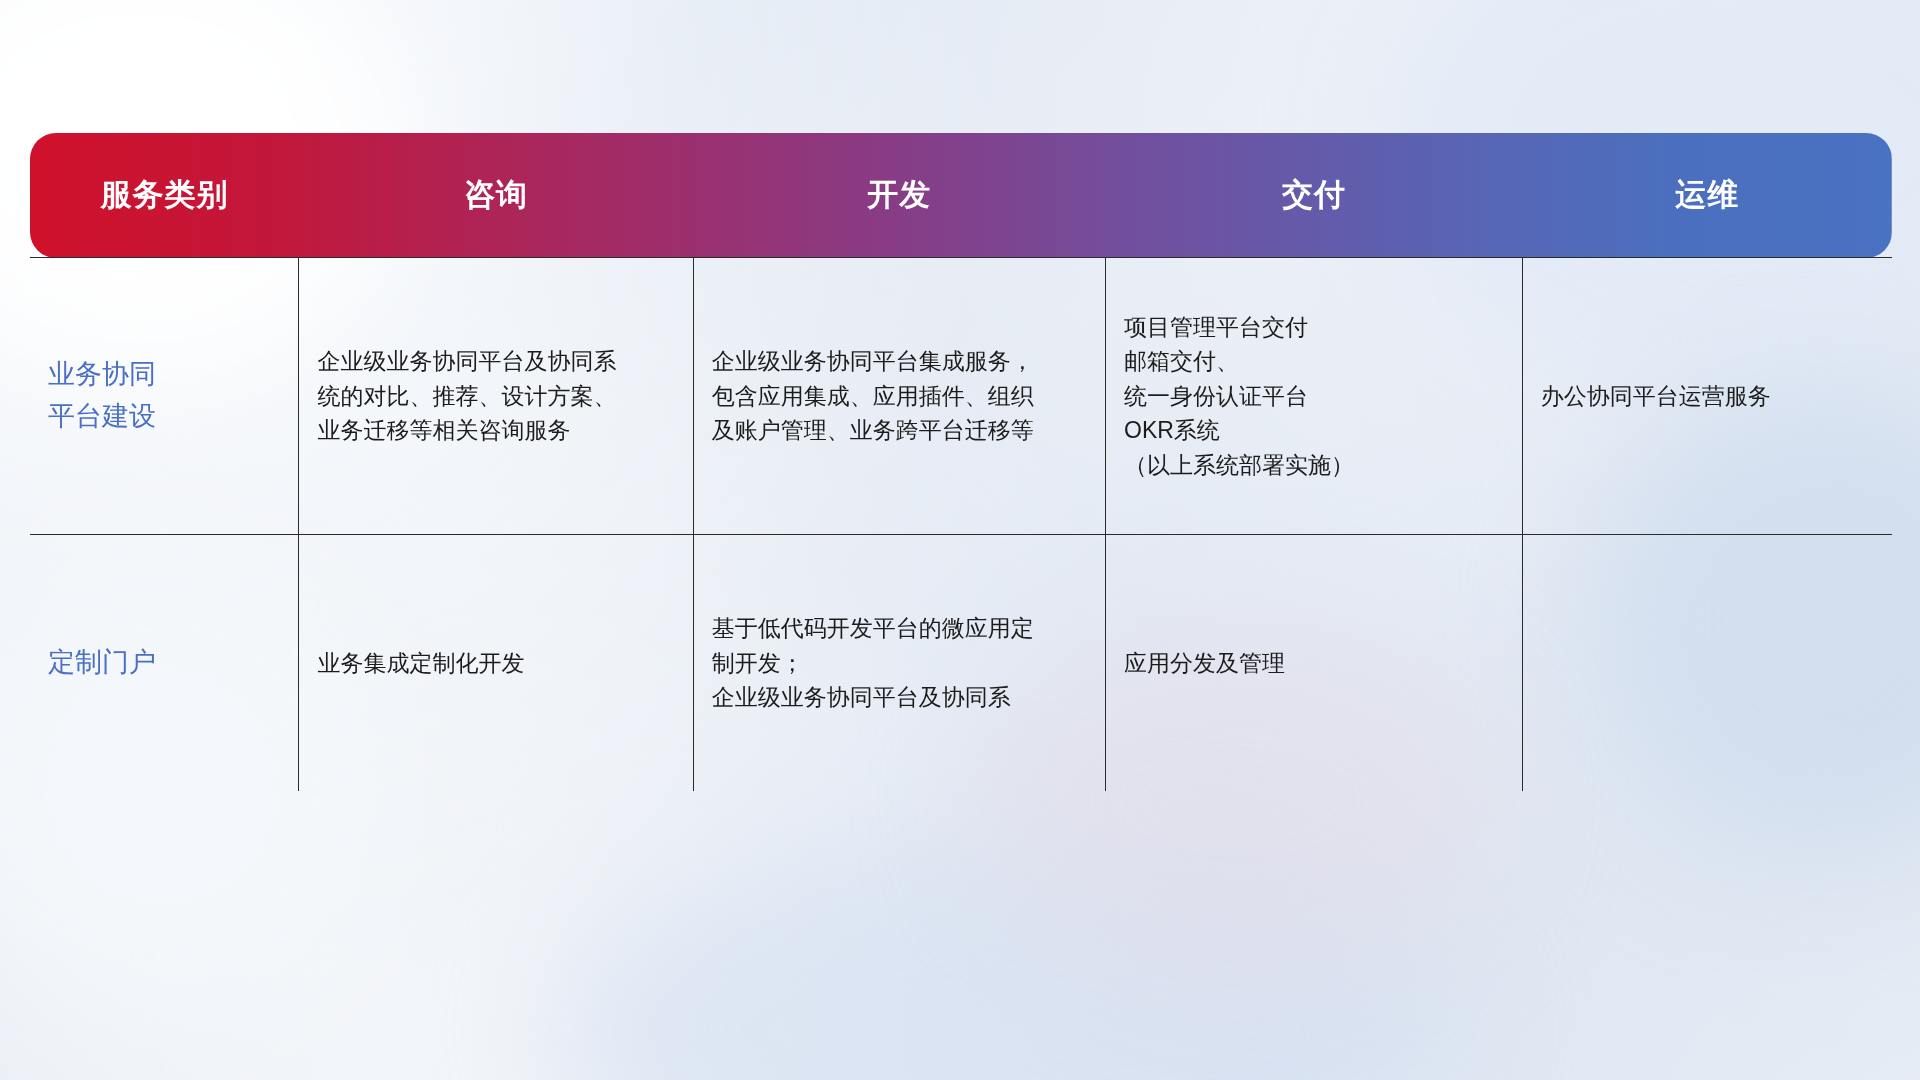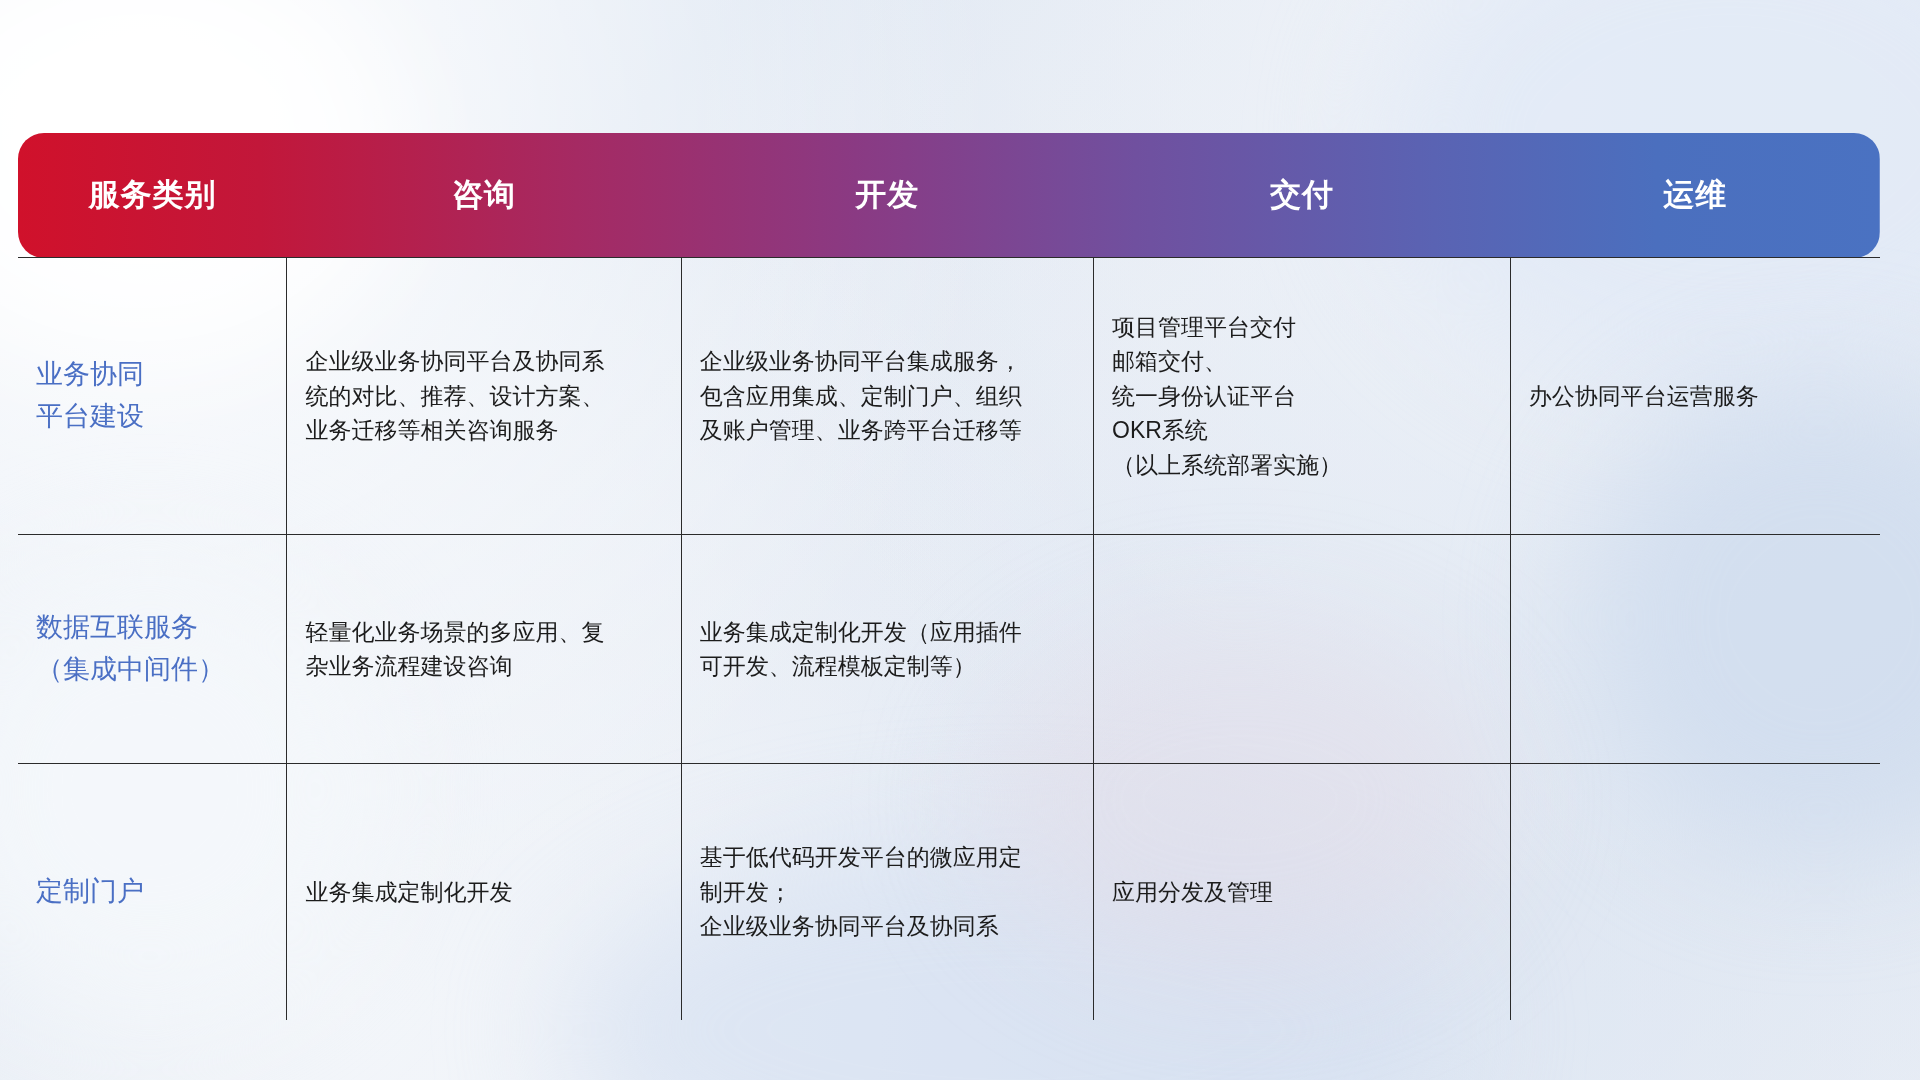--- a/index.html
+++ b/index.html
@@ -33,21 +33,21 @@
   }
   .blob.b1 { left: -120px; top: -60px; width: 520px; height: 420px; background: rgba(255,255,255,0.85); }
   .blob.b2 { left: 1380px; top: -120px; width: 700px; height: 520px; background: rgba(226,234,246,0.9); }
   .blob.b3 { left: 1580px; top: 380px; width: 480px; height: 480px; background: rgba(205,219,238,0.75); }
   .blob.b4 { left: -80px; top: 560px; width: 460px; height: 460px; background: rgba(244,247,251,0.9); }
   .blob.b5 { left: 560px; top: 840px; width: 900px; height: 380px; background: rgba(214,225,241,0.65); }
   .blob.b6 { left: 980px; top: 620px; width: 520px; height: 360px; background: rgba(228,219,230,0.45); }
 
   #table-wrap {
     position: absolute;
-    left: 18px;
+    left: 30px;
     top: 133px;
     width: 1862px;
     height: 828px;
   }
 
   table.service-table {
     width: 1862px;
     border-collapse: collapse;
     table-layout: fixed;
   }
@@ -149,52 +149,32 @@
             <span class="cat-text">业务协同
 平台建设</span>
           </td>
           <td>
             <span class="cell-text">企业级业务协同平台及协同系
 统的对比、推荐、设计方案、
 业务迁移等相关咨询服务</span>
           </td>
           <td>
             <span class="cell-text">企业级业务协同平台集成服务，
-包含应用集成、定制门户、组织
+包含应用集成、应用插件、组织
 及账户管理、业务跨平台迁移等</span>
           </td>
           <td>
             <span class="cell-text">项目管理平台交付
 邮箱交付、
 统一身份认证平台
 OKR系统
 （以上系统部署实施）</span>
           </td>
           <td>
             <span class="cell-text">办公协同平台运营服务</span>
-          </td>
-        </tr>
-        <tr class="row-1">
-          <td>
-            <span class="cat-text">数据互联服务
-（集成中间件）</span>
-          </td>
-          <td>
-            <span class="cell-text">轻量化业务场景的多应用、复
-杂业务流程建设咨询</span>
-          </td>
-          <td>
-            <span class="cell-text">业务集成定制化开发（应用插件
-可开发、流程模板定制等）</span>
-          </td>
-          <td>
-            <span class="cell-text"></span>
-          </td>
-          <td>
-            <span class="cell-text"></span>
           </td>
         </tr>
         <tr class="row-2">
           <td>
             <span class="cat-text">定制门户</span>
           </td>
           <td>
             <span class="cell-text">业务集成定制化开发</span>
           </td>
           <td>

